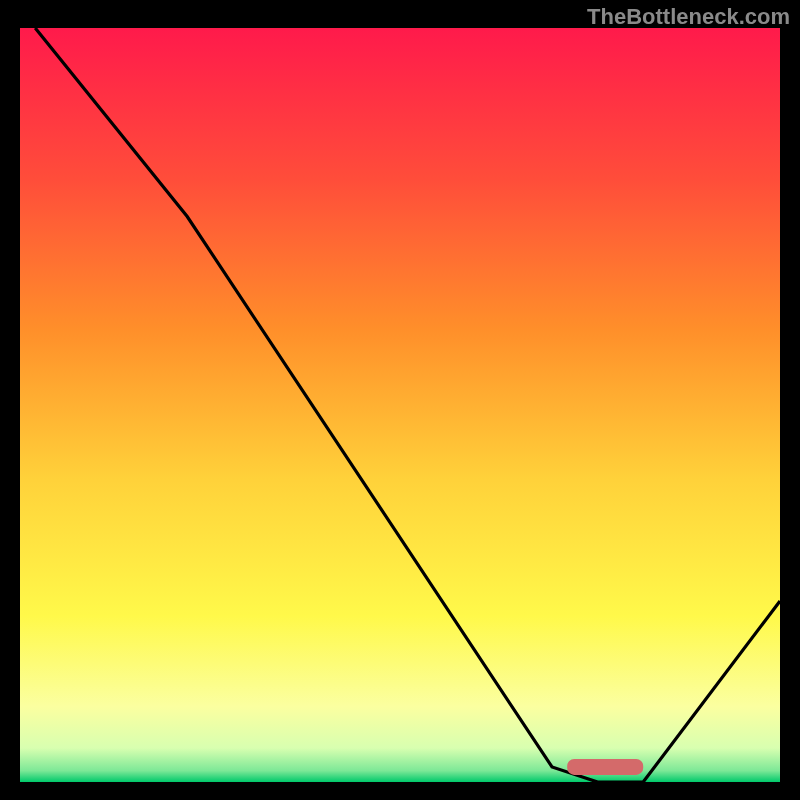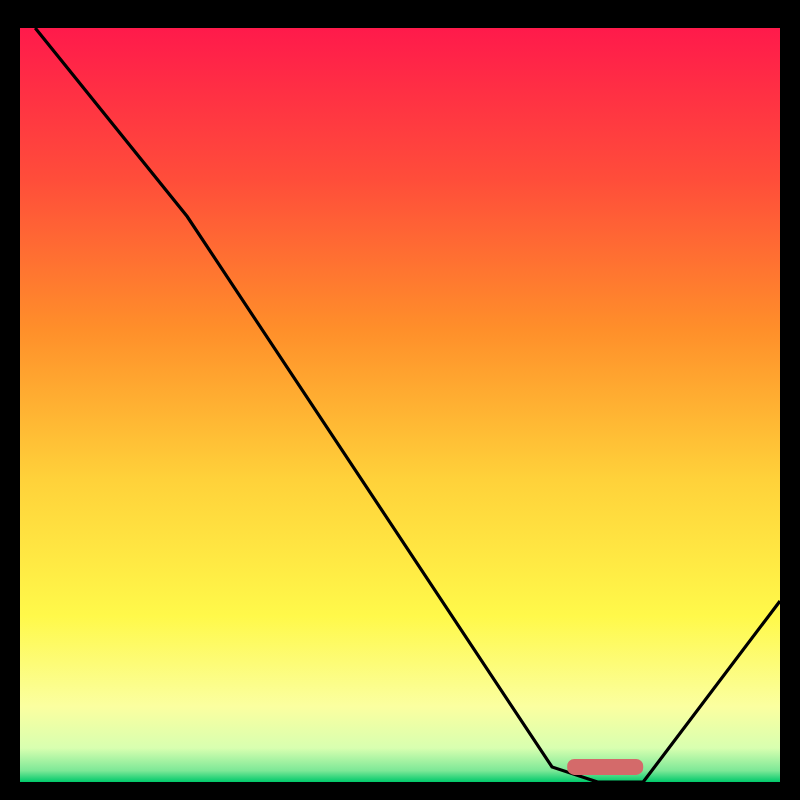--- a/index.html
+++ b/index.html
@@ -31,20 +31,21 @@
     left: 0;
     width: 800px;
     height: 800px;
     z-index: 10;
   }
 </style>
 </head>
 <body>
 
 <div class="chart-wrapper">
+  <div class="attribution">TheBottleneck.com</div>
 
   <svg class="plot" viewBox="0 0 800 800">
     <defs>
       <linearGradient id="bg-grad" x1="0" y1="0" x2="0" y2="1">
           <stop offset="0%" stop-color="#ff1a4b"></stop>
           <stop offset="20%" stop-color="#ff4d3a"></stop>
           <stop offset="40%" stop-color="#ff8f2a"></stop>
           <stop offset="60%" stop-color="#ffd23a"></stop>
           <stop offset="78%" stop-color="#fff94a"></stop>
           <stop offset="90%" stop-color="#fbffa0"></stop>

